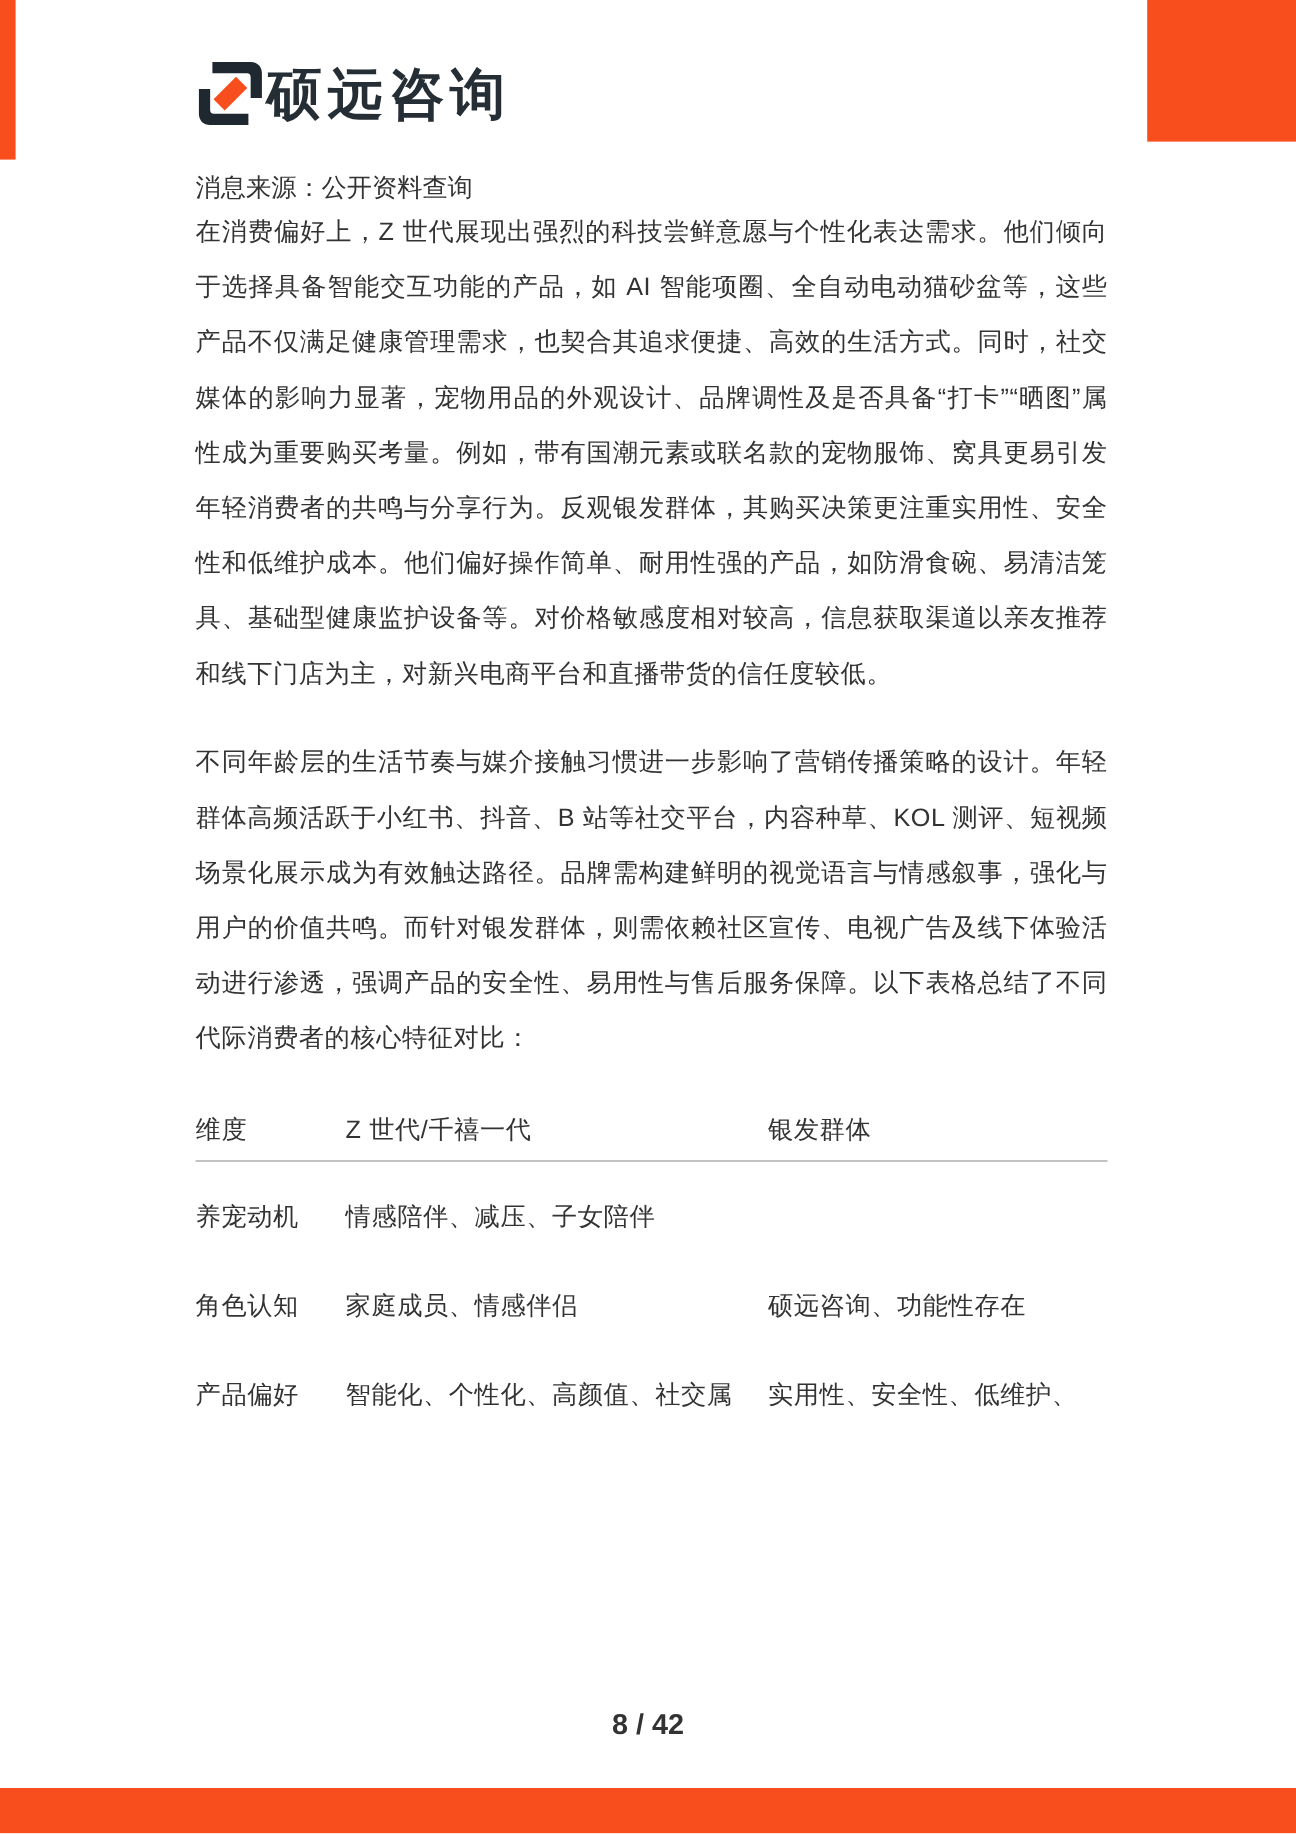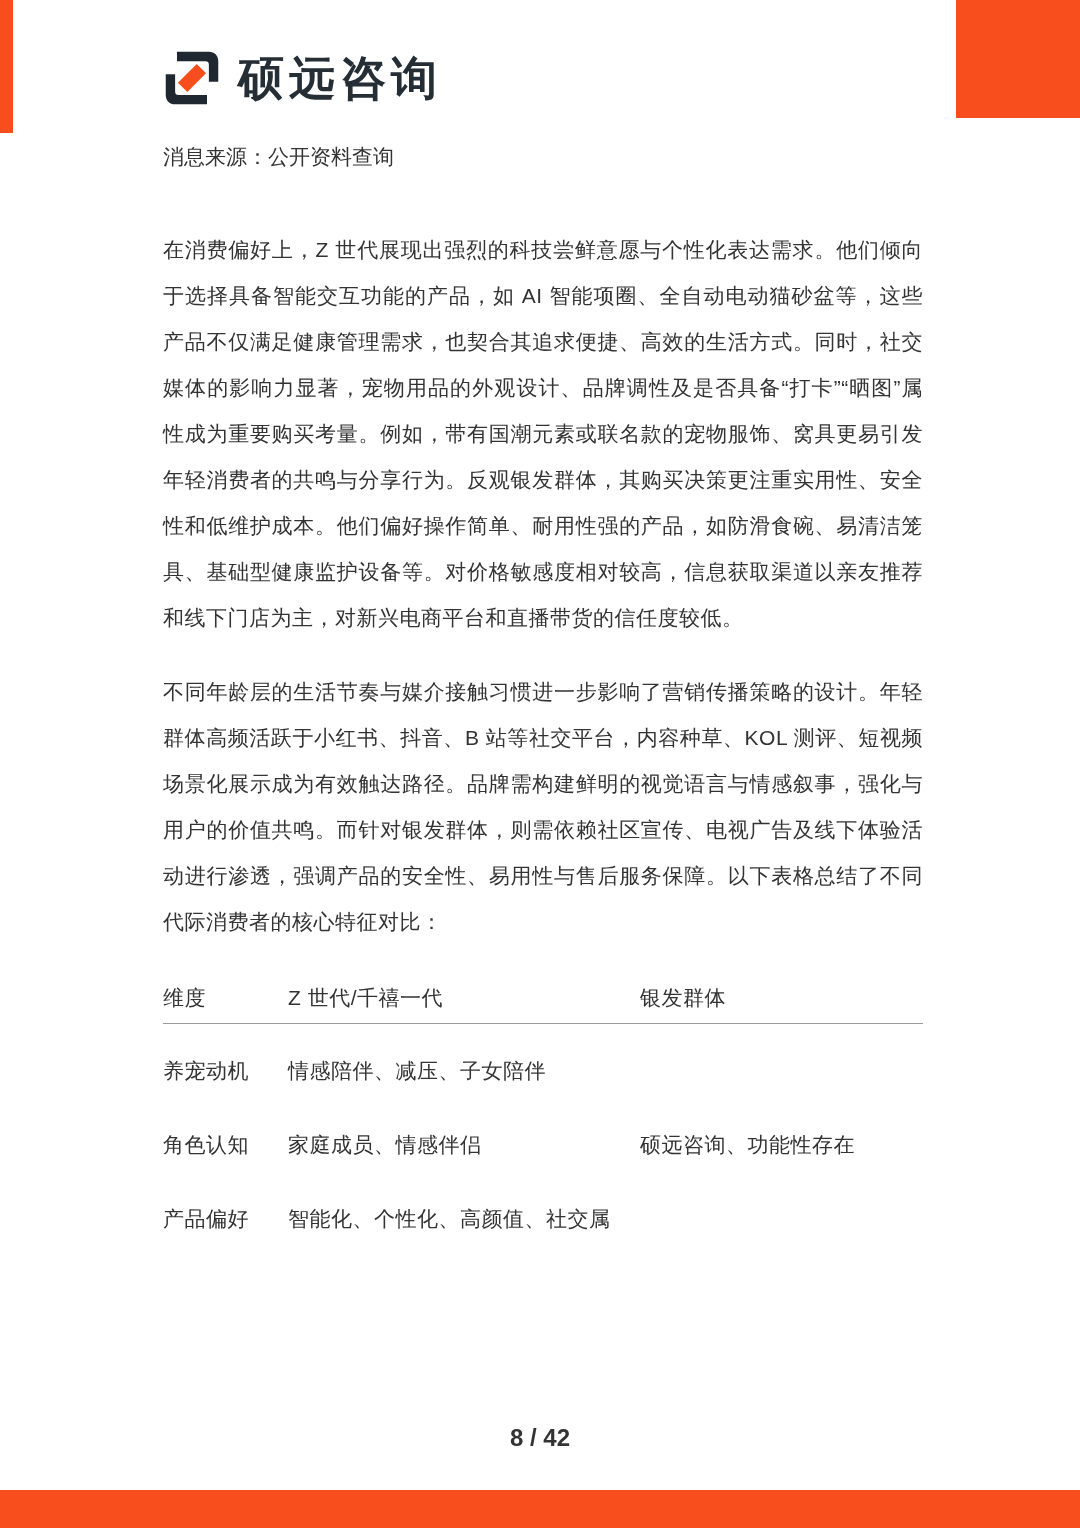--- a/index.html
+++ b/index.html
@@ -13,33 +13,33 @@
     overflow: hidden;
     font-family: "Liberation Sans", "DejaVu Sans", sans-serif;
     color: #333333;
   }
   
   .accent-left  { position: absolute; left: 0; top: 0; width: 13px; height: 133px; background: #F84E1D; }
   .accent-right { position: absolute; right: 0; top: 0; width: 124px; height: 118px; background: #F84E1D; }
   .accent-bottom{ position: absolute; left: 0; bottom: 0; width: 100%; height: 38px; background: #F84E1D; }
 
   
-  .logo { position: absolute; left: 162px; top: 48px; display: flex; align-items: center; gap: 16px; }
+  .logo { position: absolute; left: 162px; top: 48px; display: flex; align-items: center; gap: 0; }
   .logo svg { display: block; }
   .logo-text {
     font-size: 46px;
     font-weight: 600;
     color: #252d35;
     letter-spacing: 5px;
     line-height: 1;
   }
 
   
   .content { position: absolute; left: 163px; top: 143px; width: 760px; }
-  .source-line { font-size: 21px; line-height: 28px; margin-bottom: 56px; color: #333; }
+  .source-line { font-size: 21px; line-height: 28px; color: #333; }
   .para {
     font-size: 21px;
     line-height: 46px;
     text-align: justify;
     letter-spacing: 0.5px;
     color: #333;
   }
   .para + .para { margin-top: 28px; }
 
   
@@ -112,20 +112,21 @@
 
       <div class="t-row">
         <div class="t-cell">角色认知</div>
         <div class="t-cell">家庭成员、情感伴侣</div>
         <div class="t-cell">硕远咨询、功能性存在</div>
       </div>
 
       <div class="t-row">
         <div class="t-cell">产品偏好</div>
         <div class="t-cell">智能化、个性化、高颜值、社交属</div>
+        <div class="t-cell">实用性、安全性、低维护、</div>
       </div>
     </div>
 
   </div>
 
   <div class="page-number">8 / 42</div>
 
   <div class="accent-bottom"></div>
 
 </div>

